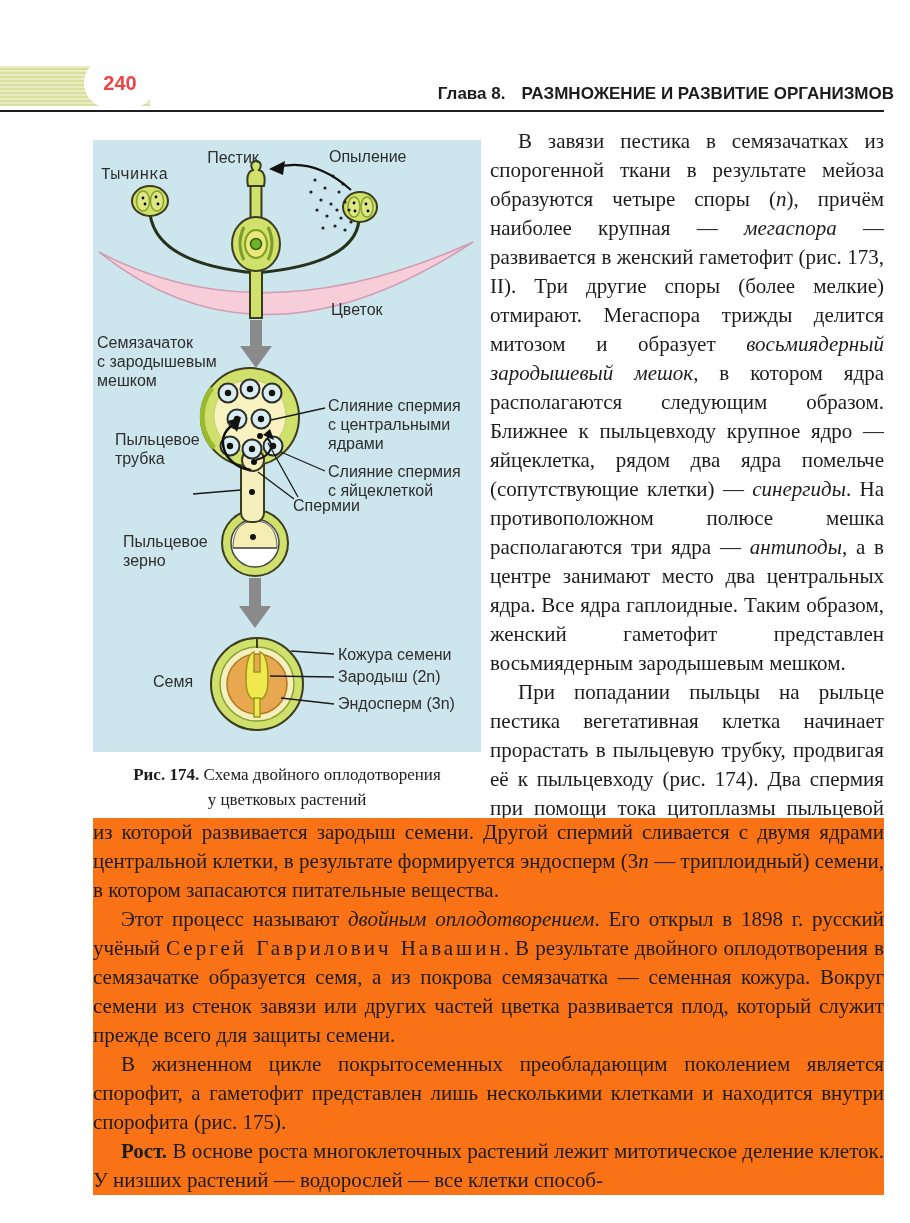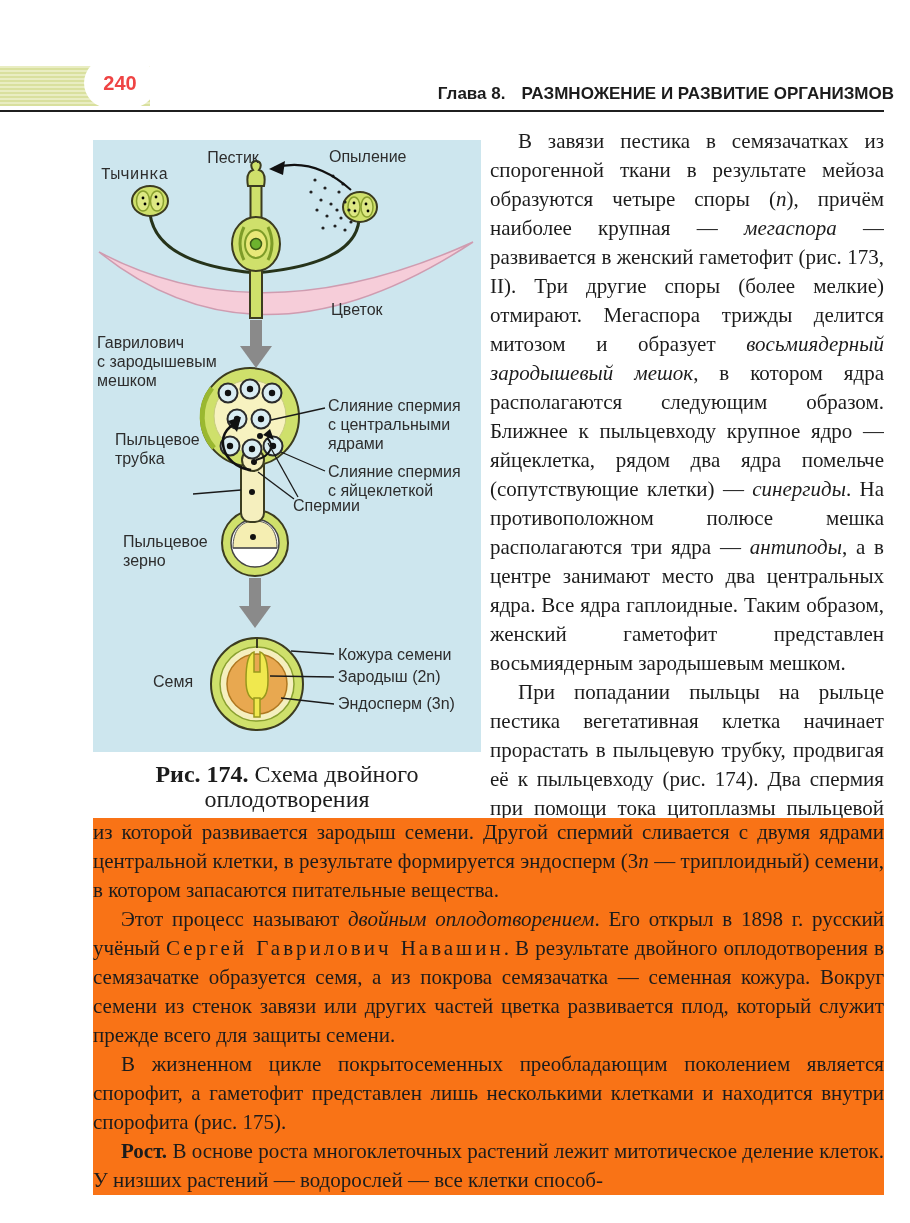--- a/index.html
+++ b/index.html
@@ -14,21 +14,21 @@
   .chapter-header{position:absolute;left:310px;top:84px;width:584px;text-align:right;white-space:pre;
         font-family:"Liberation Sans",sans-serif;font-weight:bold;font-size:17px;color:#1c1c1c;}
   .chapter-header .ttl{margin-left:16px;}
   .header-rule{position:absolute;left:0;top:110px;width:884px;height:2px;background:#1f1f1f;}
   
   .figure{position:absolute;left:93px;top:140px;width:388px;height:612px;background:#cde6ee;}
   .figure svg{position:absolute;left:0;top:0;}
   .fig-label{position:absolute;font-family:"Liberation Sans",sans-serif;font-size:16px;line-height:19px;
         color:#2d2d2d;white-space:pre-line;}
   .caption{position:absolute;left:93px;top:762px;width:388px;text-align:center;
-        font-size:24px;line-height:25px;color:#1c1c1c;}
+        font-size:17px;line-height:25px;color:#1c1c1c;}
   
   .col{position:absolute;left:490px;top:127px;width:394px;height:692px;overflow:hidden;}
   .bottom{position:absolute;left:93px;top:818px;width:791px;background:#f97316;}
   .para{margin:0;text-align:justify;text-indent:28px;font-size:21px;line-height:29px;}
   .para.no-indent{text-indent:0;}
   .r-i{font-style:italic;}
   .r-b{font-weight:bold;}
   .r-sp{letter-spacing:3px;font-family:Liberation Serif, serif;}
 </style>
 </head>
@@ -176,41 +176,42 @@
         <line x1="241" y1="514" x2="198" y2="511"></line>
         <line x1="241" y1="537" x2="177" y2="536"></line>
         <line x1="241" y1="564" x2="188" y2="558"></line>
       </g>
     </svg>
 
     <div class="fig-label" style="left:100px;top:8px;width:80px;text-align:center;">Пестик</div>
     <div class="fig-label" style="left:236px;top:7px;">Опыление</div>
     <div class="fig-label" style="left:8px;top:26px;font-family:Liberation Mono, monospace;">Тычинка</div>
     <div class="fig-label" style="left:238px;top:160px;">Цветок</div>
-    <div class="fig-label" style="left:4px;top:193px;">Гаврилович
+    <div class="fig-label" style="left:4px;top:193px;">Семязачаток
 с зародышевым
 мешком</div>
     <div class="fig-label" style="left:235px;top:256px;">Слияние спермия
 с центральными
 ядрами</div>
     <div class="fig-label" style="left:235px;top:322px;">Слияние спермия
 с яйцеклеткой</div>
     <div class="fig-label" style="left:200px;top:356px;">Спермии</div>
     <div class="fig-label" style="left:22px;top:290px;">Пыльцевое
 трубка</div>
     <div class="fig-label" style="left:30px;top:392px;">Пыльцевое
 зерно</div>
     <div class="fig-label" style="left:60px;top:532px;">Семя</div>
     <div class="fig-label" style="left:245px;top:505px;">Кожура семени</div>
     <div class="fig-label" style="left:245px;top:527px;">Зародыш (2n)</div>
     <div class="fig-label" style="left:245px;top:554px;">Эндосперм (3n)</div>
   </div>
 
   <div class="caption">
     <div><span class="r-b">Рис. 174.</span><span> Схема двойного оплодотворения</span></div>
+    <div>у цветковых растений</div>
   </div>
 
   <div class="col">
     <p class="para"><span>В завязи пестика в семязачатках из спорогенной ткани в результате мейоза образуются четыре споры (</span><span class="r-i">n</span><span>), причём наиболее крупная — </span><span class="r-i">мегаспора</span><span> — развивается в женский гаметофит (рис. 173, II). Три другие споры (более мелкие) отмирают. Мегаспора трижды делится митозом и образует </span><span class="r-i">восьмиядерный зародышевый мешок</span><span>, в котором ядра располагаются следующим образом. Ближнее к пыльцевходу крупное ядро — яйцеклетка, рядом два ядра помельче (сопутствующие клетки) — </span><span class="r-i">синергиды</span><span>. На противоположном полюсе мешка располагаются три ядра — </span><span class="r-i">антиподы</span><span>, а в центре занимают место два центральных ядра. Все ядра гаплоидные. Таким образом, женский гаметофит представлен восьмиядерным зародышевым мешком.</span></p>
     <p class="para"><span>При попадании пыльцы на рыльце пестика вегетативная клетка начинает прорастать в пыльцевую трубку, продвигая её к пыльцевходу (рис. 174). Два спермия при помощи тока цитоплазмы пыльцевой трубки через пыльцевход проникают в зародышевый мешок. Один спермий сливается с яйцеклеткой и образует зиготу (2</span></p>
   </div>
 
   <div class="bottom">
     <p class="para no-indent"><span>из которой развивается зародыш семени. Другой спермий сливается с двумя ядрами центральной клетки, в результате формируется эндосперм (3</span><span class="r-i">n</span><span> — триплоидный) семени, в котором запасаются питательные вещества.</span></p>
     <p class="para"><span>Этот процесс называют </span><span class="r-i">двойным оплодотворением</span><span>. Его открыл в 1898 г. русский учёный </span><span class="r-sp">Сергей Гаврилович Навашин</span><span>. В результате двойного оплодотворения в семязачатке образуется семя, а из покрова семязачатка — семенная кожура. Вокруг семени из стенок завязи или других частей цветка развивается плод, который служит прежде всего для защиты семени.</span></p>

